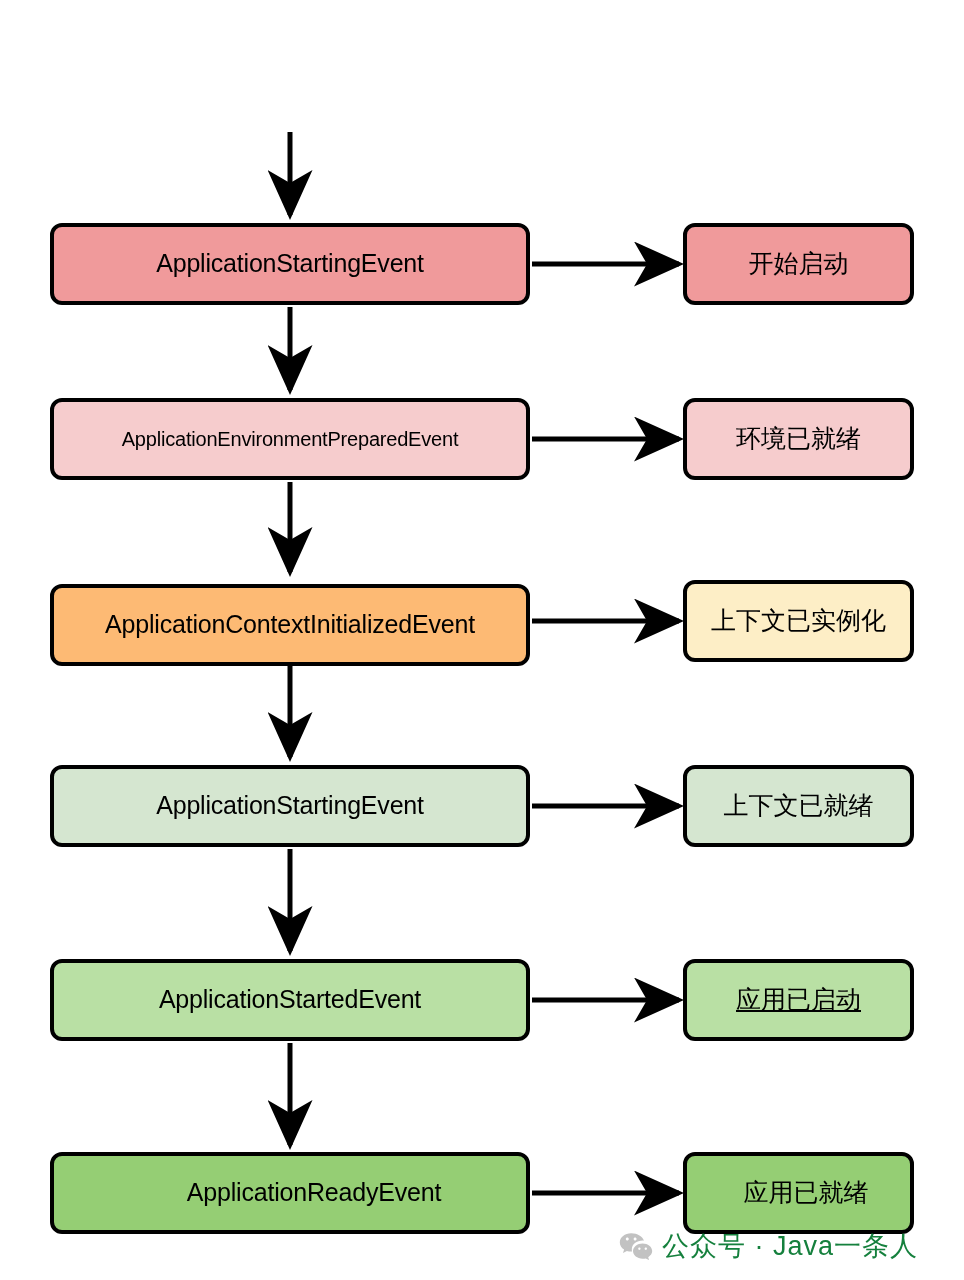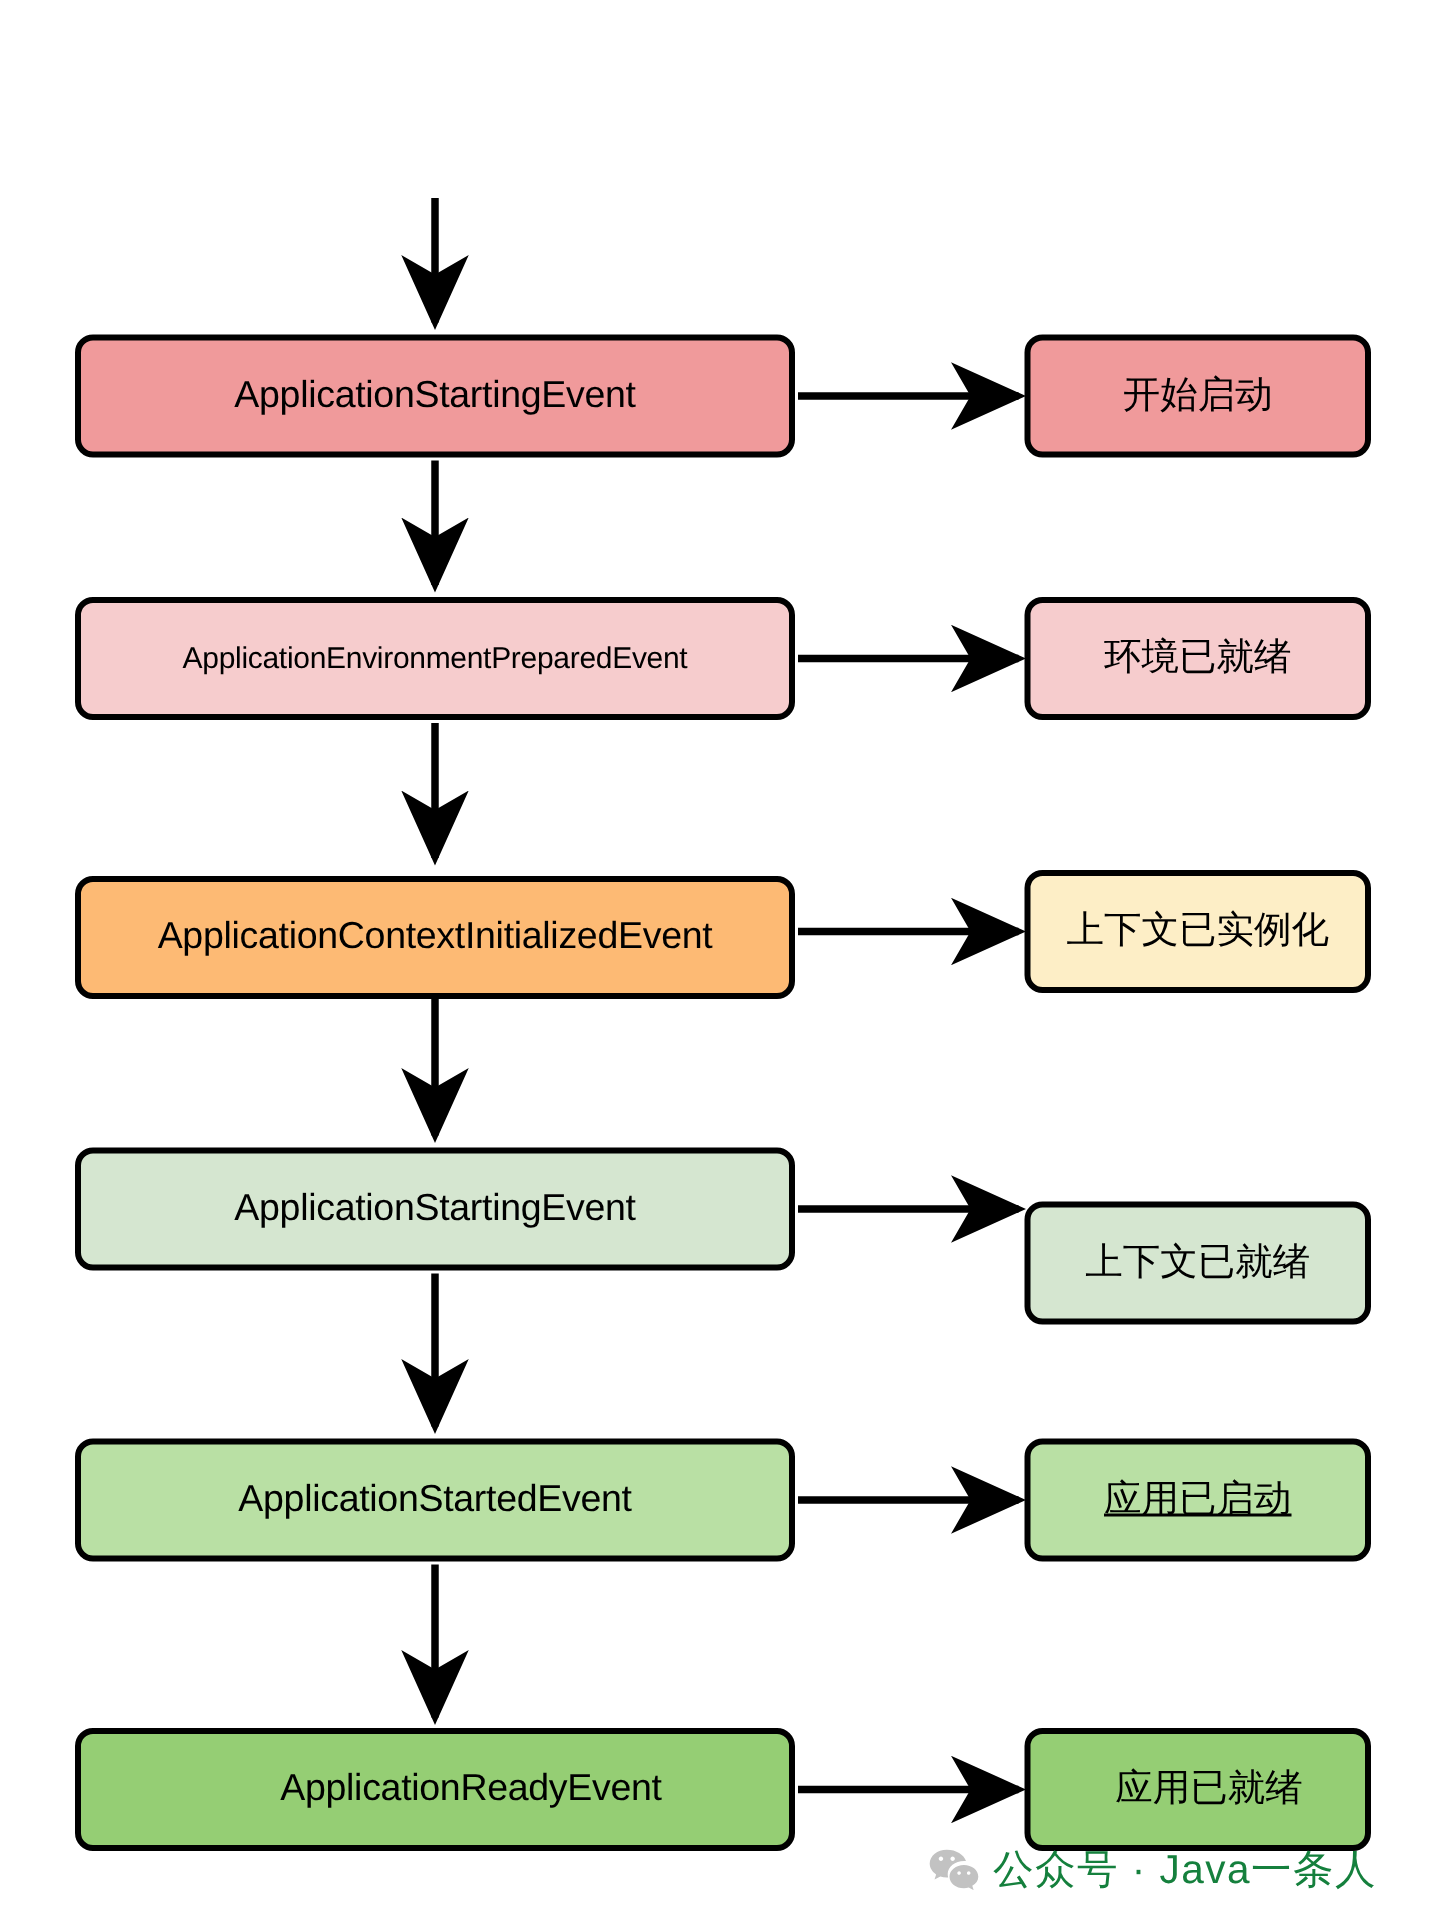--- a/index.html
+++ b/index.html
@@ -141,21 +141,21 @@
   <div class="node left" id="node-event-2" style="top: 584px; background-color: #fdba74;">
     <span class="node-label">ApplicationContextInitializedEvent</span>
   </div>
   <div class="node right" id="node-desc-2" style="top: 580px; background-color: rgb(253, 238, 198);">
     <span class="node-label">上下文已实例化</span>
   </div>
 
   <div class="node left" id="node-event-3" style="top: 765px; background-color: rgb(213, 230, 208);">
     <span class="node-label">ApplicationStartingEvent</span>
   </div>
-  <div class="node right" id="node-desc-3" style="top: 765px; background-color: rgb(213, 230, 208); margin-top: 36px;">
+  <div class="node right" id="node-desc-3" style="top: 765px; background-color: rgb(213, 230, 208);">
     <span class="node-label">上下文已就绪</span>
   </div>
 
   <div class="node left" id="node-event-4" style="top: 959px; background-color: rgb(185, 224, 164);">
     <span class="node-label">ApplicationStartedEvent</span>
   </div>
   <div class="node right" id="node-desc-4" style="top: 959px; background-color: rgb(185, 224, 164); text-decoration: underline;">
     <span class="node-label">应用已启动</span>
   </div>
 

